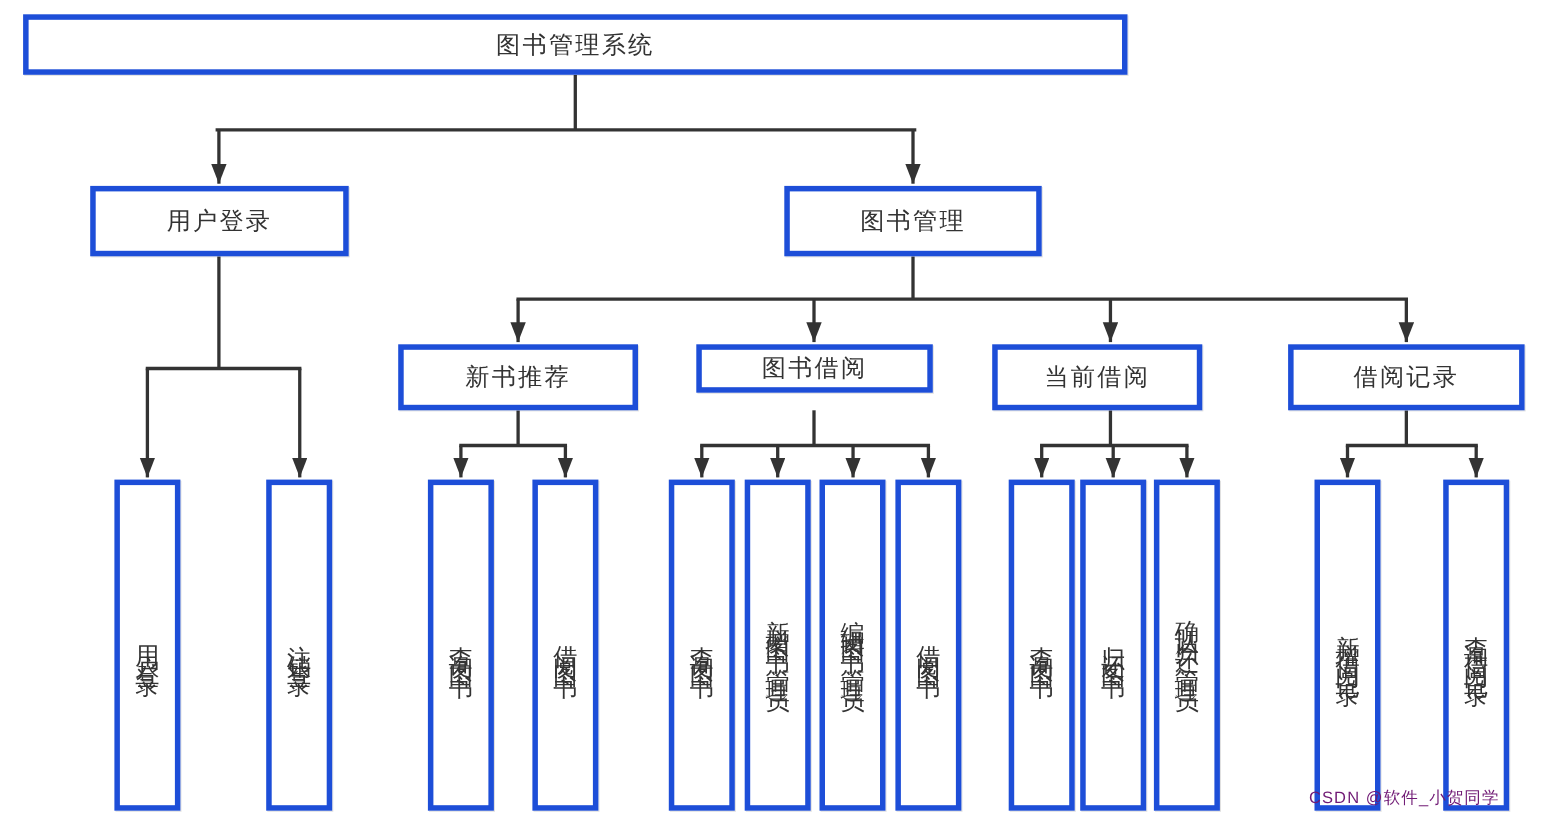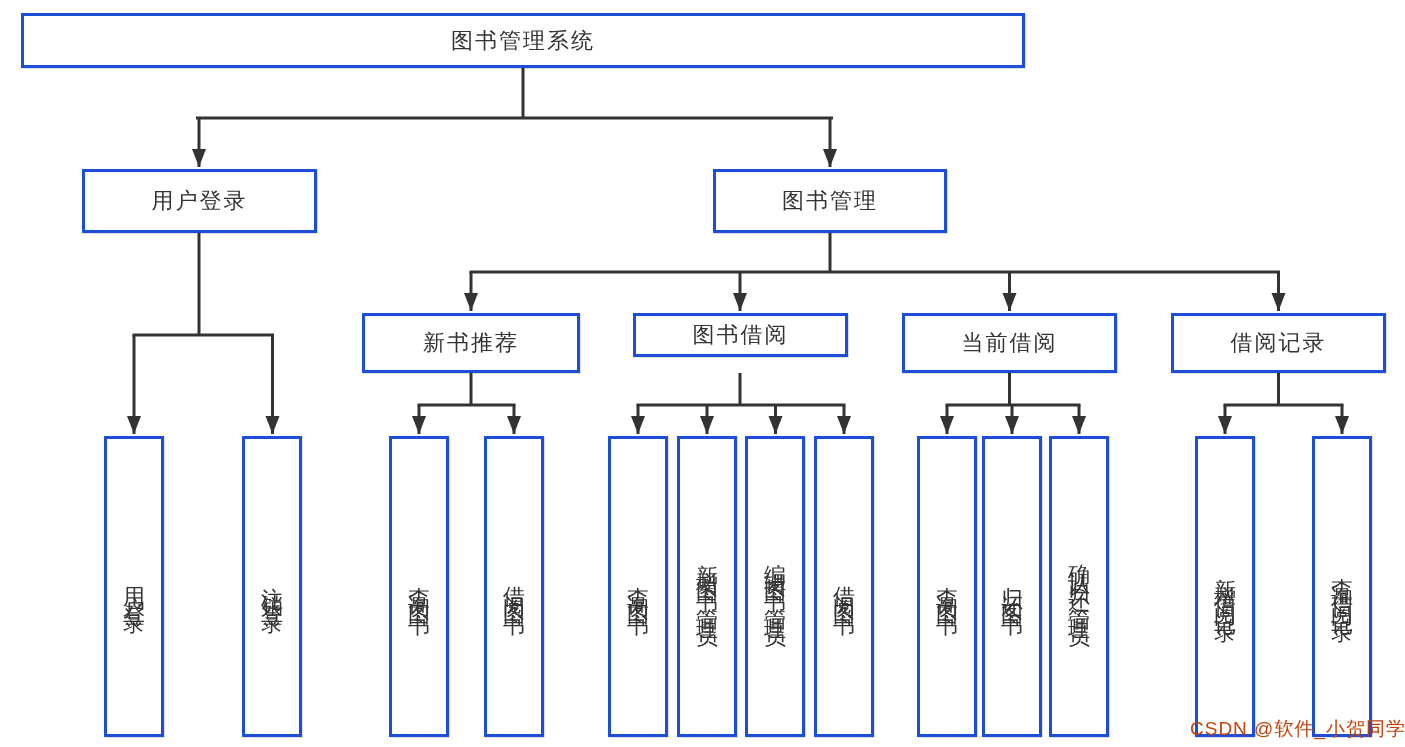--- a/index.html
+++ b/index.html
@@ -8,42 +8,42 @@
     width:1405px;height:747px;
     background:#ffffff;
     font-family:"Liberation Sans","DejaVu Sans",sans-serif;
     overflow:hidden;
   }
   #wires{position:absolute;left:0;top:0;pointer-events:none;}
   .box{
     position:absolute;
     box-sizing:border-box;
     background:#ffffff;
-    border:3px solid #1d4ed8;
+    border:5px solid #1d4ed8;
     display:flex;align-items:center;justify-content:center;
     color:#333333;
     box-shadow:1px 1px 0 rgba(0,0,0,0.12);
   }
   .h-box{
     font-size:22px;
     letter-spacing:2px;
     white-space:nowrap;
   }
   .v-box{
     font-size:22px;
     writing-mode:vertical-rl;
     text-orientation:mixed;
     letter-spacing:9px;
     line-height:1;
   }
   .watermark{
     position:absolute;
     left:1190px;top:716px;
-    font-size:19px;
-    color:#c2410c;
+    font-size:15px;
+    color:#701a75;
     letter-spacing:1px;
     white-space:nowrap;
     z-index:5;
   }
 </style>
 </head>
 <body>
 
 <div id="stage">
 
@@ -97,21 +97,21 @@
     </g>
   </svg>
 
   <div class="box h-box" style="left:21px;top:13px;width:1004px;height:55px;">图书管理系统</div>
 
   <div class="box h-box" style="left:82px;top:169px;width:235px;height:64px;">用户登录</div>
   <div class="box h-box" style="left:713px;top:169px;width:234px;height:64px;text-align:right;">图书管理</div>
 
   <div class="box h-box" style="left:362px;top:313px;width:218px;height:60px;">新书推荐</div>
   <div class="box h-box" style="left:633px;top:313px;width:215px;height:44px;">图书借阅</div>
-  <div class="box h-box" style="left:902px;top:313px;width:215px;height:60px;">当前借阅</div>
+  <div class="box h-box" style="left:902px;top:313px;width:191px;height:60px;">当前借阅</div>
   <div class="box h-box" style="left:1171px;top:313px;width:215px;height:60px;">借阅记录</div>
 
   <div class="box v-box" style="left:104px;top:436px;width:60px;height:301px;">用户登录</div>
   <div class="box v-box" style="left:242px;top:436px;width:60px;height:301px;">注销登录</div>
 
   <div class="box v-box" style="left:389px;top:436px;width:60px;height:301px;">查询图书</div>
   <div class="box v-box" style="left:484px;top:436px;width:60px;height:301px;">借阅图书</div>
 
   <div class="box v-box" style="left:608px;top:436px;width:60px;height:301px;">查询图书</div>
   <div class="box v-box" style="left:677px;top:436px;width:60px;height:301px;">新增图书（管理员）</div>

